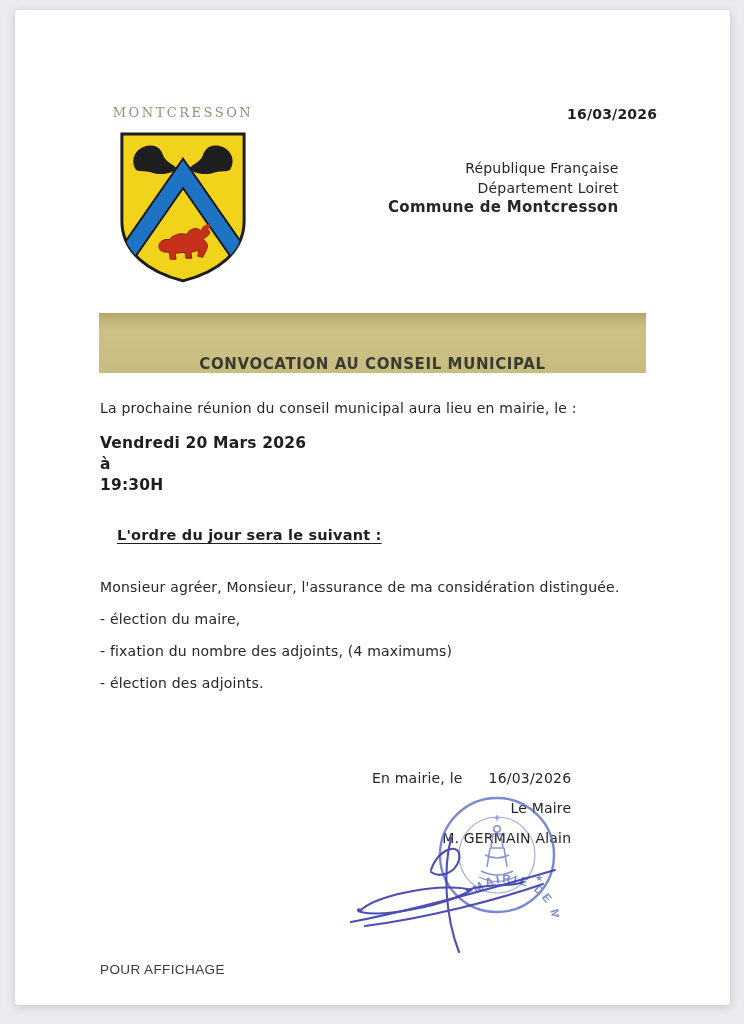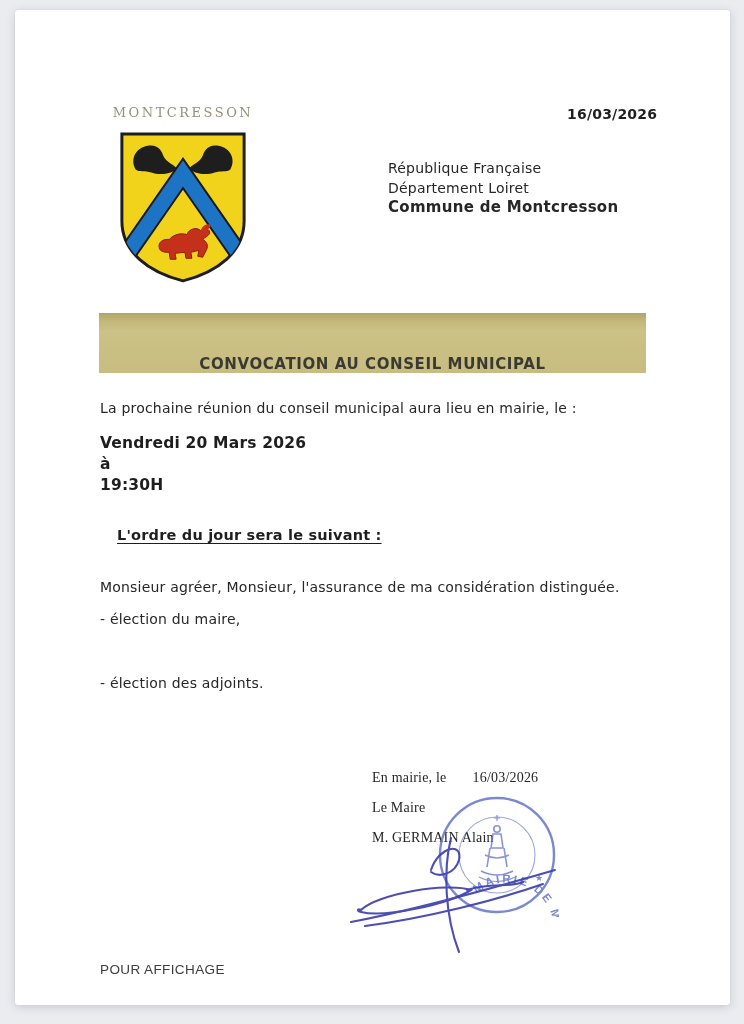--- a/index.html
+++ b/index.html
@@ -16,20 +16,21 @@
     background:#ffffff;
     border-radius:3px;
     box-shadow:0 2px 10px rgba(40,45,60,0.18), 0 0 1px rgba(0,0,0,0.12);
   }
   .abs{position:absolute;}
   .hand{ 
     font-family:"DejaVu Sans", sans-serif;
     color:#262626;
     font-size:14px;
     letter-spacing:0.2px;
+    text-align:right;
   }
   .doc-date{left:552px; top:96px; font-size:14px; font-weight:600; color:#1f1f1f;}
   .crest{left:93px; top:95px; width:150px; text-align:center;}
   .crest-title{
     font-family:"DejaVu Serif", serif;
     font-size:13px; letter-spacing:2.5px;
     color:#7e7d60; opacity:0.85;
     margin-bottom:6px;
     white-space:nowrap;
   }
@@ -46,21 +47,21 @@
   .intro{left:85px; top:390px;}
   .meeting{left:85px; top:423px; width:576px; text-align:left; font-weight:bold; line-height:21px; font-size:15.5px; color:#1e1e1e;}
   .order-heading{
     left:102px; top:517px; font-weight:bold; font-size:14.5px;
     text-decoration:underline; text-underline-offset:3px; color:#1e1e1e;
   }
   .courtesy{left:85px; top:569px;}
   .agenda-item{left:85px; font-size:14px;}
   .a0{top:601px;} .a1{top:633px;} .a2{top:665px;}
   .closing{left:357px; top:753px; line-height:30px;}
-  .closing .row{height:30px;font-family:Liberation Serif, serif;}
+  .closing .row{height:30px;}
   .closing .gap{display:inline-block; width:26px;}
   .stamp-wrap{left:420px; top:783px; width:124px; height:124px; opacity:0.82;}
   .signature-wrap{left:330px; top:818px; width:235px; height:130px;}
   .footer-note{
     left:85px; top:952px;
     font-family:"Liberation Sans", sans-serif;
     font-size:13.5px; color:#3c3c3c; letter-spacing:0.4px;
   }
 </style>
 </head>
@@ -113,20 +114,21 @@
     <div>Vendredi 20 Mars 2026</div>
     <div>à</div>
     <div>19:30H</div>
   </div>
 
   <div class="abs hand order-heading">L'ordre du jour sera le suivant :</div>
 
   <div class="abs hand courtesy">Monsieur agréer, Monsieur, l'assurance de ma considération distinguée.</div>
 
   <div class="abs hand agenda-item a0">- élection du maire,</div>
+  <div class="abs hand agenda-item a1">- fixation du nombre des adjoints, (4 maximums)</div>
   <div class="abs hand agenda-item a2">- élection des adjoints.</div>
 
   <div class="abs hand closing">
     <div class="row">
       <span>En mairie, le</span><span class="gap"></span><span>16/03/2026</span>
     </div>
     <div class="row">Le Maire</div>
     <div class="row">M. GERMAIN Alain</div>
   </div>
 

